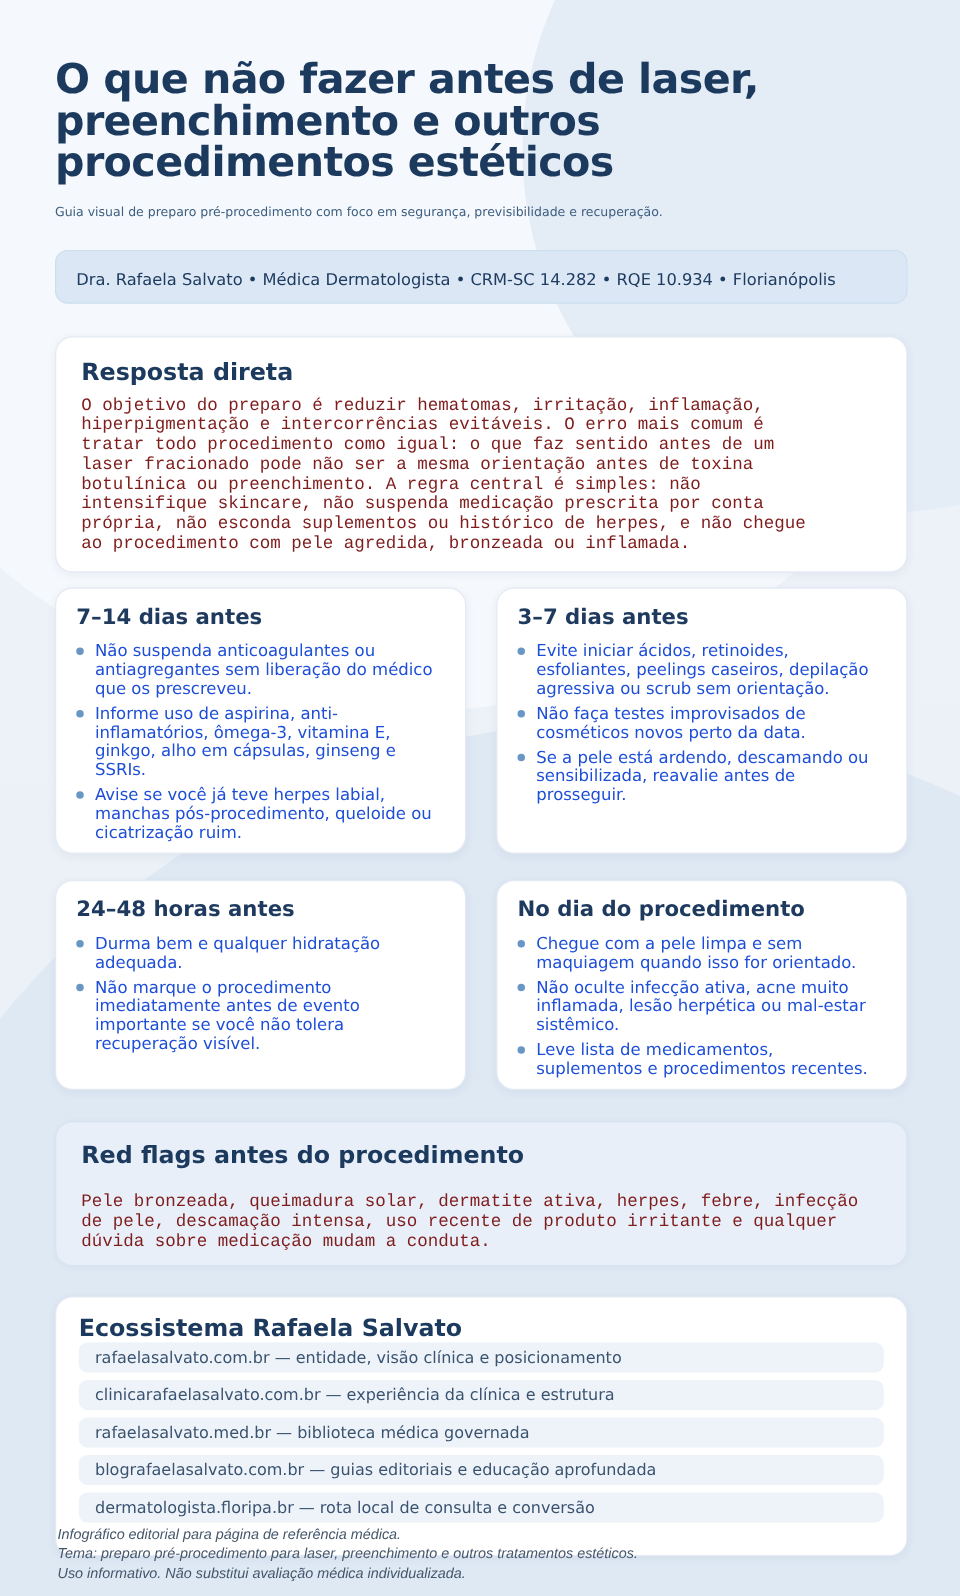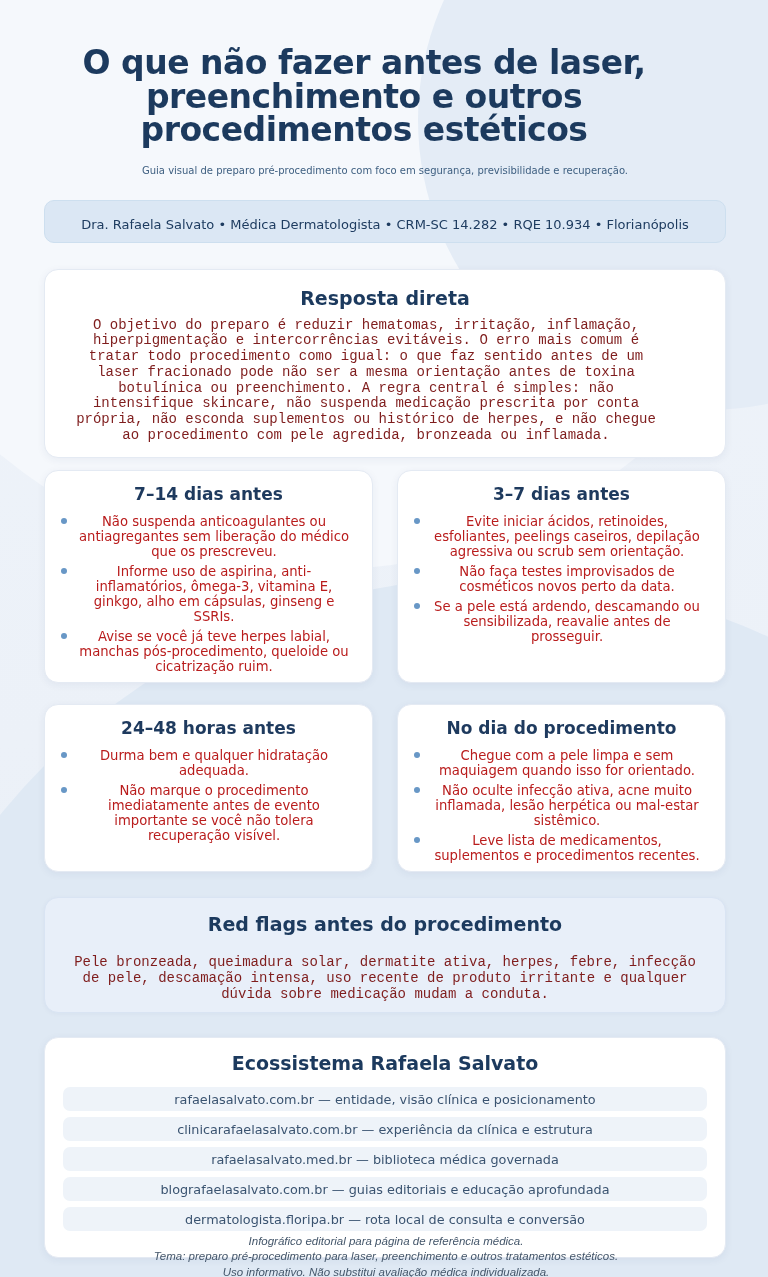--- a/index.html
+++ b/index.html
@@ -5,21 +5,20 @@
   * { margin:0; padding:0; box-sizing:border-box; }
   html,body { background:#e9eff7; }
   .page {
     position:relative;
     width:768px; height:1277px;
     margin:0 auto;
     overflow:hidden;
     background:linear-gradient(175deg,#eff4fa 0%,#ecf1f8 55%,#e9eff7 100%);
     font-family:"DejaVu Sans", sans-serif;
     color:#1e3a5e;
-    text-align:center;
   }
   
   .bg-circle { position:absolute; border-radius:50%; }
   .bg-circle.c1 { left:-180px; top:-430px; width:1000px; height:1000px; background:#f5f8fc; }
   .bg-circle.c2 { right:-230px; top:-170px; width:580px; height:580px; background:#e4ecf6; }
   .bg-circle.c3 { right:-370px; bottom:-580px; width:1280px; height:1280px; background:#dfe9f4; }
 
   .content { position:relative; z-index:1; padding:46px 42px 0 44px; }
 
   .title {
@@ -47,36 +46,36 @@
     font-size:14px; line-height:15.8px; color:#7f1d1d; max-width:602px;
   }
 
   .grid {
     margin-top:12px;
     display:grid; grid-template-columns:1fr 1fr; gap:21px 24px;
   }
   .tcard { padding:13px 16px 8px; }
   .tcard h3 { font-size:17px; line-height:21px; font-weight:bold; color:#1e3a5e; }
   .bullets { margin-top:9px; list-style:none; display:flex; flex-direction:column; gap:5px; }
-  .bullet { display:flex; gap:9px; font-size:13.2px; line-height:15px; color:#b91c1c; }
+  .bullet { display:flex; gap:9px; font-size:13.2px; line-height:15px; color:#1d4ed8; }
   .bullet .dot {
     flex:0 0 auto; width:6px; height:6px; border-radius:50%;
     background:#6897c6; margin-top:4.5px;
   }
   .bullet .txt { max-width:276px; }
 
   .redflags-card {
     margin-top:25px; background:#e8eff9; border:1px solid #d9e4f3;
     border-radius:14px; padding:15px 20px 10px;
     box-shadow:0 1px 5px rgba(30,58,94,0.04);
   }
   .redflags-card .body { max-width:640px; line-height:16px; margin-top:19px; }
 
   .eco-card { margin-top:24px; padding:14px 18px 26px; }
-  .pills { margin-top:13px; display:flex; flex-direction:column; gap:6px; }
+  .pills { display:flex; flex-direction:column; gap:6px; }
   .pill {
     background:#eef3f9; border-radius:7px; padding:5px 13px 4px;
     font-size:12.8px; line-height:15px; color:#3a5370;
   }
 
   .footer {
     position:relative; z-index:2;
     margin-top:-24px; padding:0 0 6px 2px;
     font-family:"Liberation Sans", sans-serif;
     font-size:11.5px; line-height:15.5px; color:#44566a;font-style:italic;

